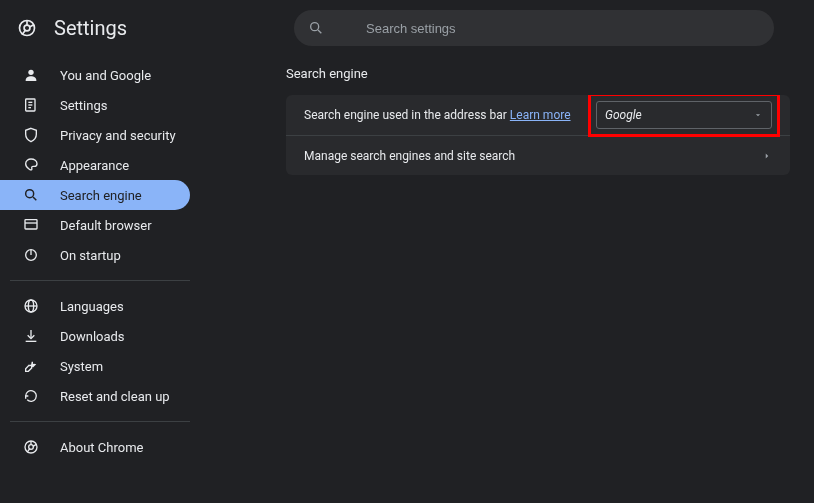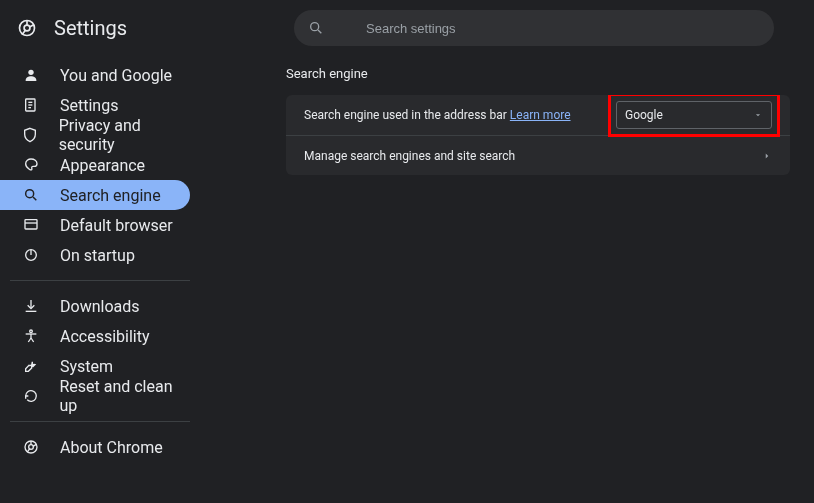--- a/index.html
+++ b/index.html
@@ -53,21 +53,21 @@
   }
   .nav-inner { width: 190px; }
   .nav-item {
     height: 30px;
     display: flex;
     align-items: center;
     padding-left: 22px;
     border-radius: 0 15px 15px 0;
     cursor: pointer;
     color: #e8eaed;
-    font-size: 16px;
+    font-size: 13px;
   }
   .nav-item .ic {
     width: 18px; height: 18px;
     margin-right: 20px;
     display: flex; align-items: center; justify-content: center;
     color: #e8eaed;
   }
   .nav-item.active {
     background: #8ab4f8;
     color: #202124;
@@ -110,21 +110,22 @@
   }
   .row:first-child { border-top: none; gap: 24px; }
   .row .label { flex: 1; }
   .row .label a {
     color: #8ab4f8;
     text-decoration: underline;
     cursor: pointer;
   }
   .select-wrap {
     position: relative;
-    width: 156px;
+    width: 176px;
+    font-style: italic;
   }
   .highlight {
     position: absolute;
     border: 3px solid #ff0000;
     top: -8px; left: -8px; right: -8px; bottom: -8px;
     pointer-events: none;
   }
   .select {
     width: 100%;
     height: 28px;
@@ -234,38 +235,36 @@
             </svg>
           </span>
         <span>On startup</span>
       </div>
 
       <hr class="sep">
 
       <div class="nav-item">
         <span class="ic">
             <svg width="16" height="16" viewBox="0 0 24 24" fill="none" stroke="currentColor" stroke-width="2">
+              <circle cx="12" cy="12" r="9"></circle>
+              <ellipse cx="12" cy="12" rx="4" ry="9"></ellipse>
+              <line x1="3" y1="12" x2="21" y2="12"></line>
+            </svg>
+          </span>
+        <span>Languages</span>
+      </div>
+      <div class="nav-item">
+        <span class="ic">
+            <svg width="16" height="16" viewBox="0 0 24 24" fill="none" stroke="currentColor" stroke-width="2">
               <line x1="12" y1="3" x2="12" y2="15"></line>
               <polyline points="7,11 12,16 17,11"></polyline>
               <line x1="4" y1="20" x2="20" y2="20"></line>
             </svg>
           </span>
         <span>Downloads</span>
-      </div>
-      <div class="nav-item">
-        <span class="ic">
-            <svg width="16" height="16" viewBox="0 0 24 24" fill="none" stroke="currentColor" stroke-width="2">
-              <circle cx="12" cy="5" r="2"></circle>
-              <line x1="4" y1="9" x2="20" y2="9"></line>
-              <line x1="12" y1="9" x2="12" y2="15"></line>
-              <line x1="12" y1="15" x2="8" y2="21"></line>
-              <line x1="12" y1="15" x2="16" y2="21"></line>
-            </svg>
-          </span>
-        <span>Accessibility</span>
       </div>
       <div class="nav-item">
         <span class="ic">
             <svg width="16" height="16" viewBox="0 0 24 24" fill="none" stroke="currentColor" stroke-width="2">
               <path d="M14 6a4 4 0 0 1-5 5L4 16v4h4l5-5a4 4 0 0 1 5-5l-3 3-2-2z"></path>
             </svg>
           </span>
         <span>System</span>
       </div>
       <div class="nav-item">

